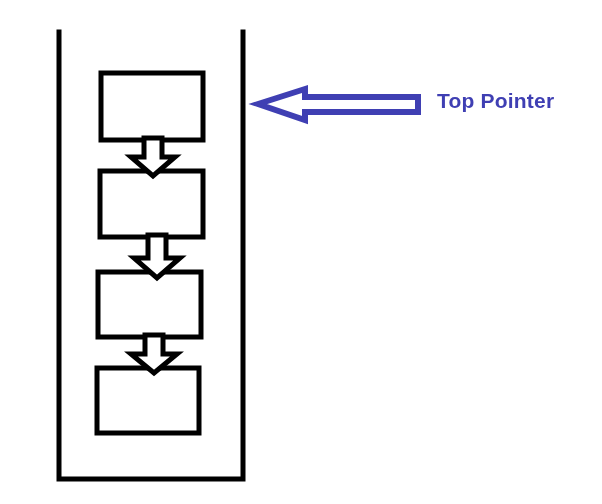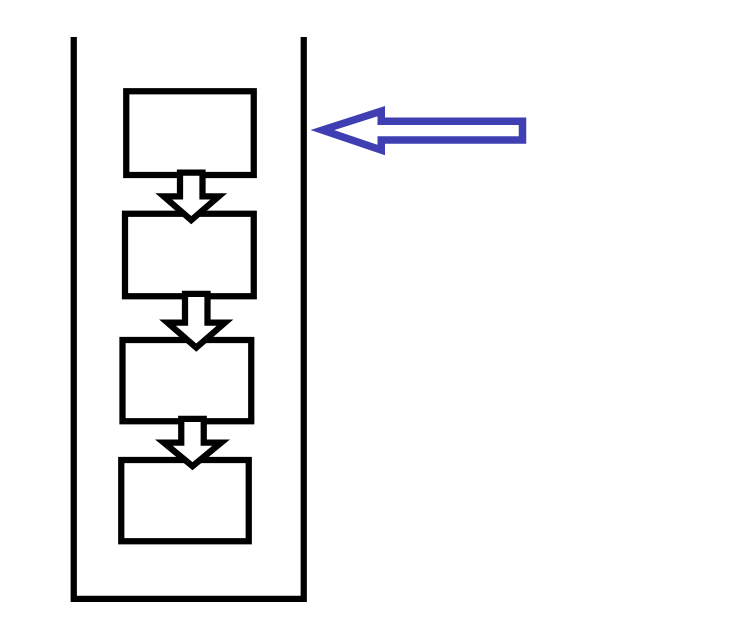--- a/index.html
+++ b/index.html
@@ -67,14 +67,15 @@
                L 305,97
                L 418,97
                L 418,112
                L 305,112
                L 305,120
                Z" fill="#ffffff" stroke="#3f3fb3" stroke-width="6" stroke-linejoin="miter"></path>
     </g>
 
   </svg>
 
+  <div class="pointer-label">Top Pointer</div>
 
 </div>
 
 </body></html>

